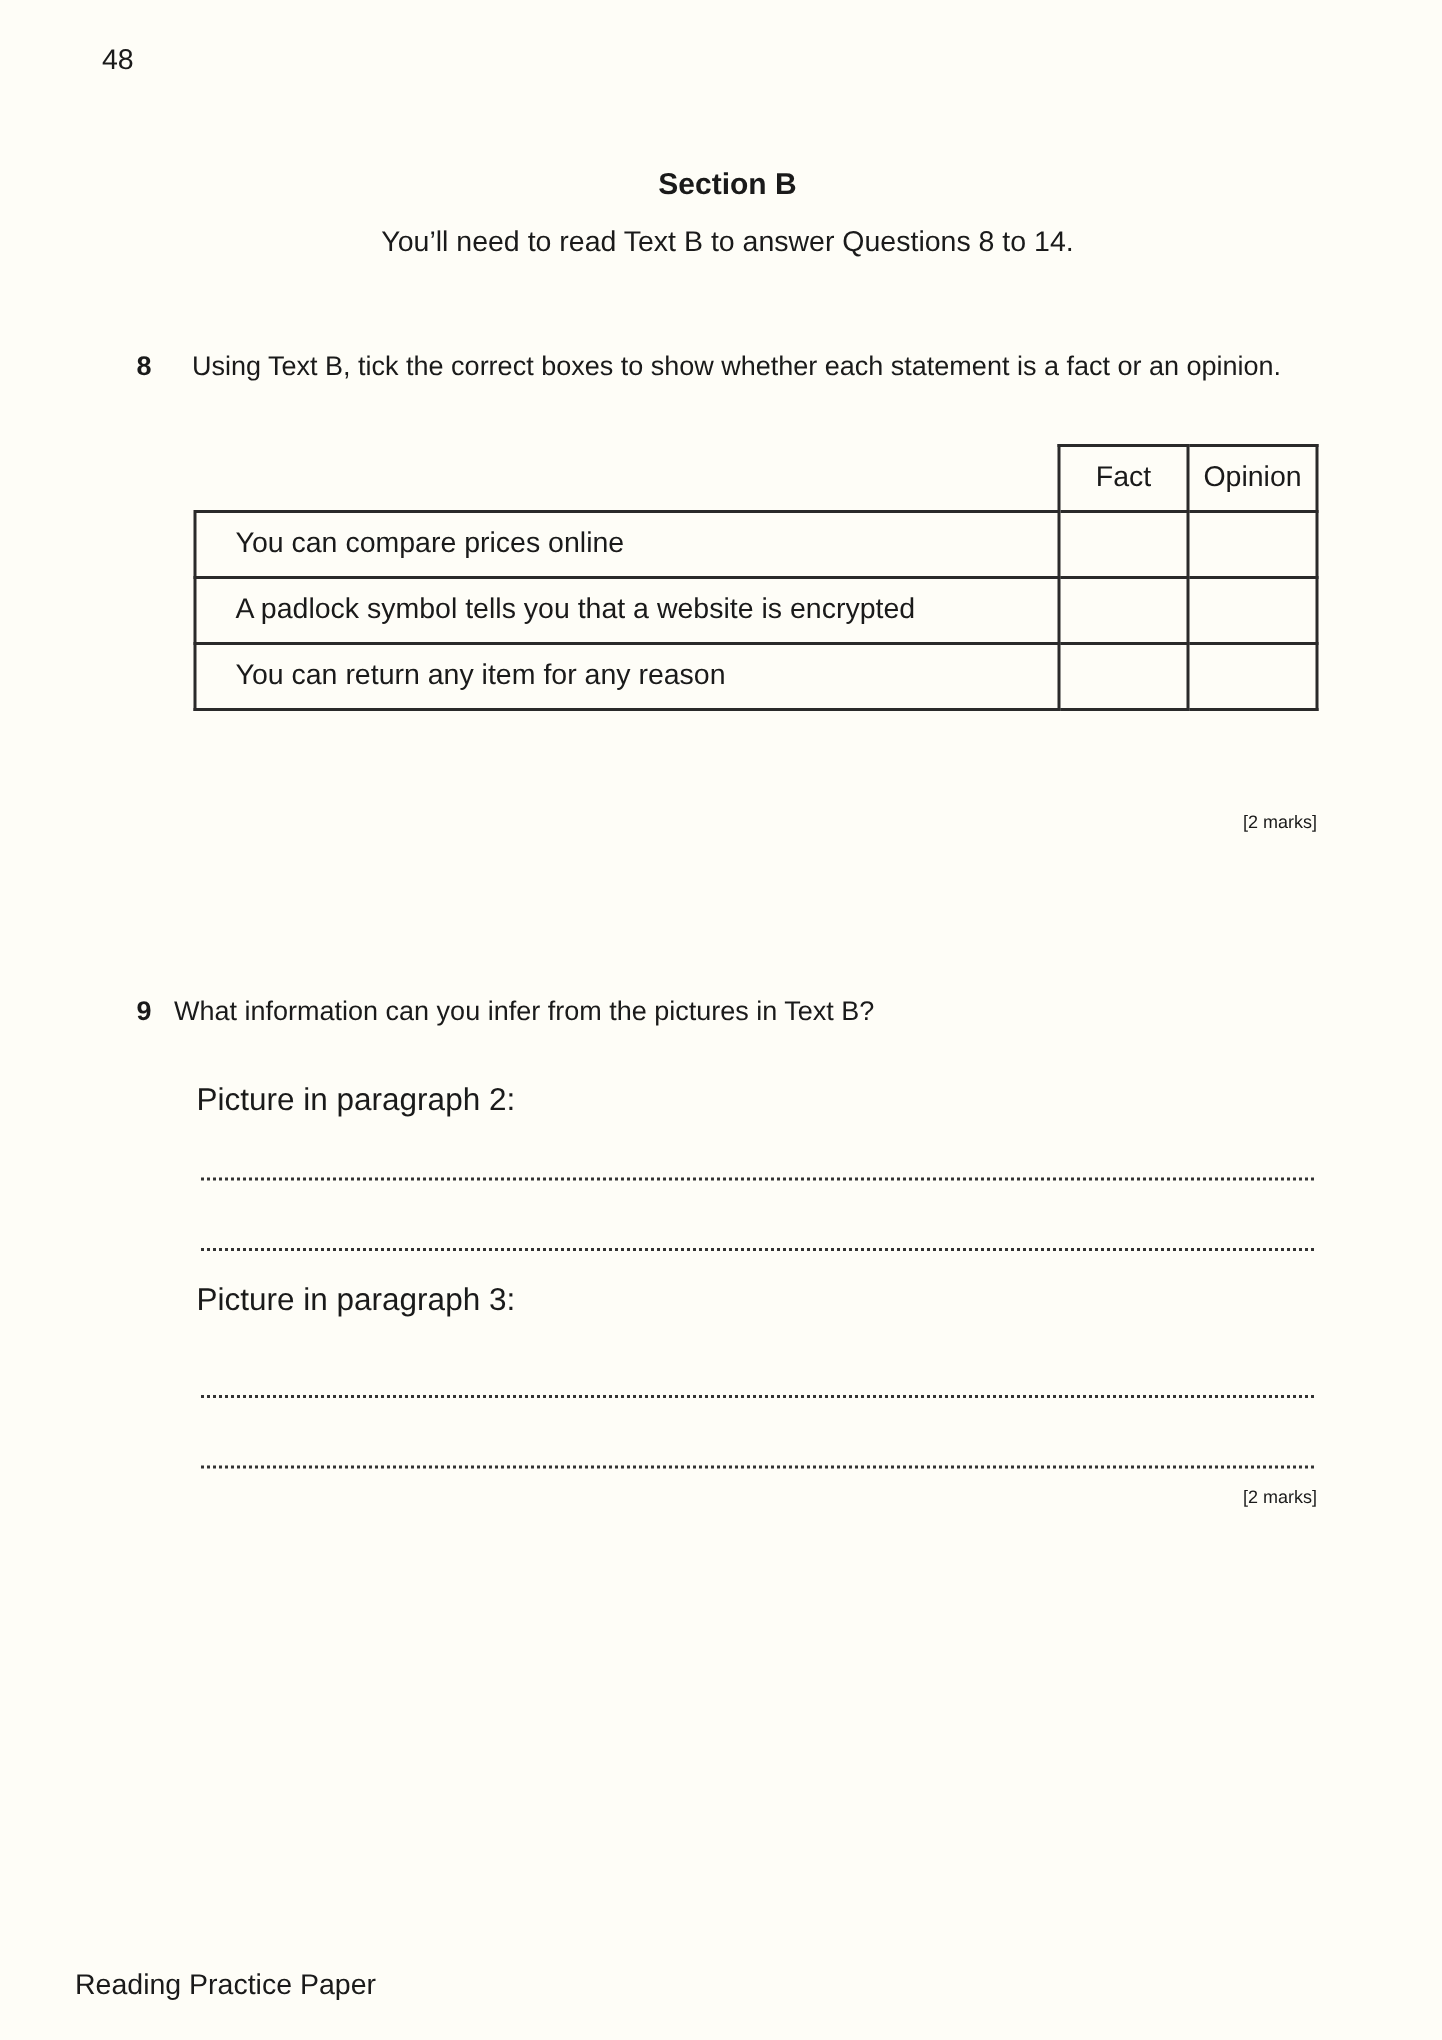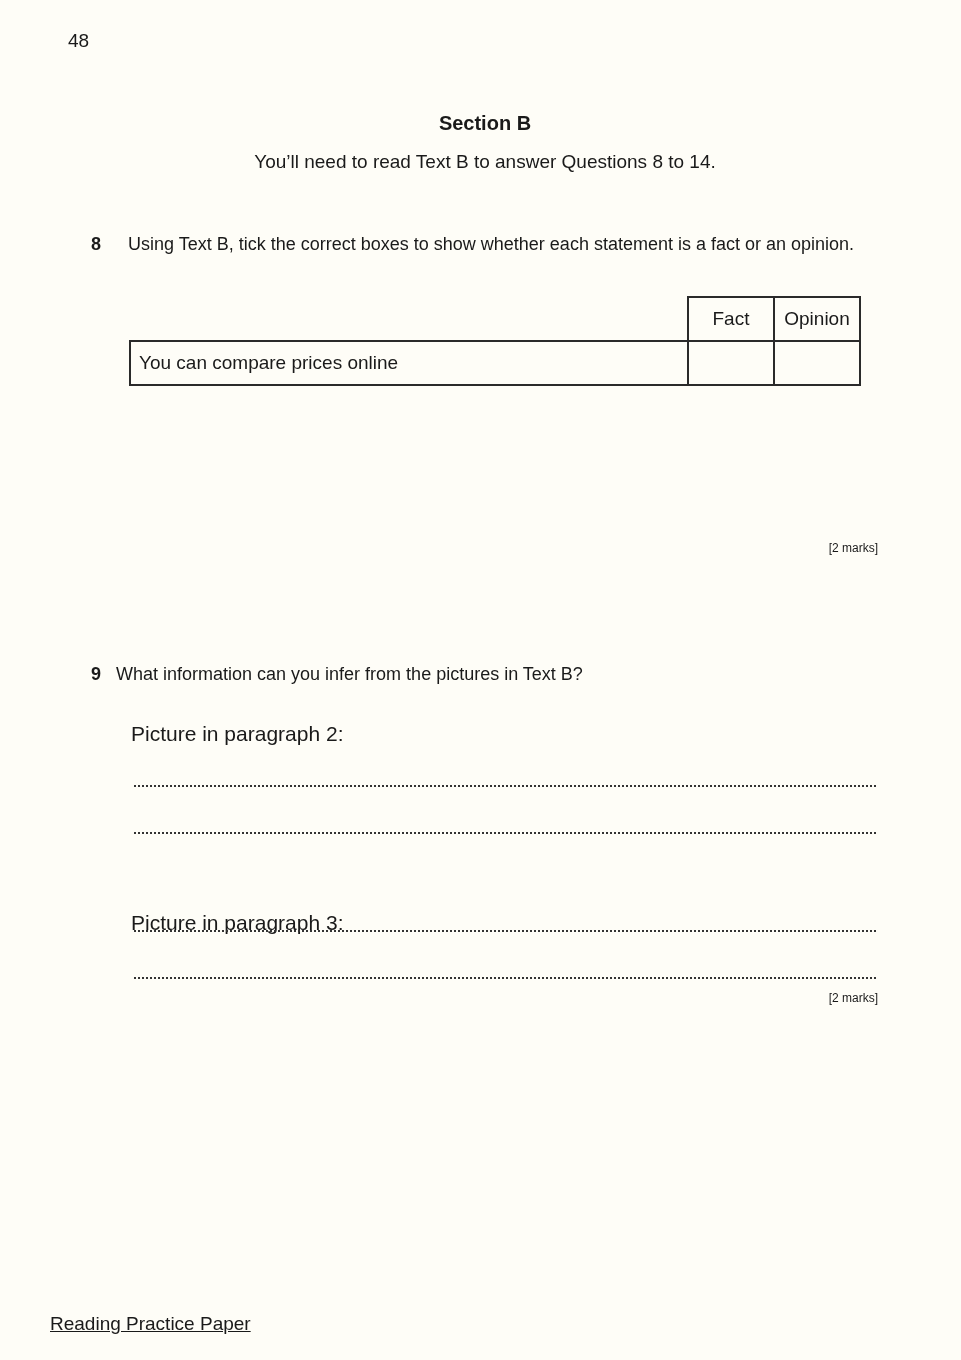--- a/index.html
+++ b/index.html
@@ -50,21 +50,21 @@
       border-collapse: collapse;
       font-size: 19px;
     }
     table.fo td {
       border: 2px solid #2a2a2a;
       height: 42px;
       padding: 0;
     }
     table.fo td.stmt {
       width: 548px;
-      padding-left: 8px;
+      padding-left: 26px;
     }
     table.fo td.box {
       width: 84px;
     }
     table.fo td.hdr {
       text-align: center;
       height: 42px;
     }
     table.fo td.blank {
       border: none;
@@ -75,37 +75,36 @@
       font-size: 12px;
     }
     .marks-1 { top: 541px; }
     .marks-2 { top: 991px; }
 
     .pic-label {
       left: 131px;
       font-size: 21px;
     }
     .pic-label-1 { top: 722px; }
-    .pic-label-2 { top: 911px; }
+    .pic-label-2 { top: 855px; }
 
     .answer-line {
       left: 134px;
       width: 742px;
       height: 0;
       border-top: 2px dotted #333;
     }
     .line-1 { top: 785px; }
     .line-2 { top: 832px; }
     .line-3 { top: 930px; }
     .line-4 { top: 977px; }
 
     .footer {
       left: 50px; top: 1313px;
       font-size: 19px;
-      text-decoration: underline;
     }
   </style>
 </head>
 <body>
 
 <div class="abs page-number">48</div>
 
 <div class="abs section-title">Section B</div>
 <div class="abs section-sub">You’ll need to read Text B to answer Questions 8 to 14.</div>
 
@@ -117,20 +116,30 @@
       <tr>
     <td class="stmt blank"></td>
     <td class="box hdr">Fact</td>
     <td class="box hdr">Opinion</td>
   </tr>
   <tr>
     <td class="stmt">You can compare prices online</td>
     <td class="box"></td>
     <td class="box"></td>
   </tr>
+  <tr>
+    <td class="stmt">A padlock symbol tells you that a website is encrypted</td>
+    <td class="box"></td>
+    <td class="box"></td>
+  </tr>
+  <tr>
+    <td class="stmt">You can return any item for any reason</td>
+    <td class="box"></td>
+    <td class="box"></td>
+  </tr>
 </tbody>
   </table>
 
 <div class="abs marks marks-1">[2 marks]</div>
 
 <div class="abs q-num q9-num">9</div>
 <div class="abs q-text q9-text">What information can you infer from the pictures in Text B?</div>
 
 <div class="abs pic-label pic-label-1">Picture in paragraph 2:</div>
 <div class="abs answer-line line-1"></div>

